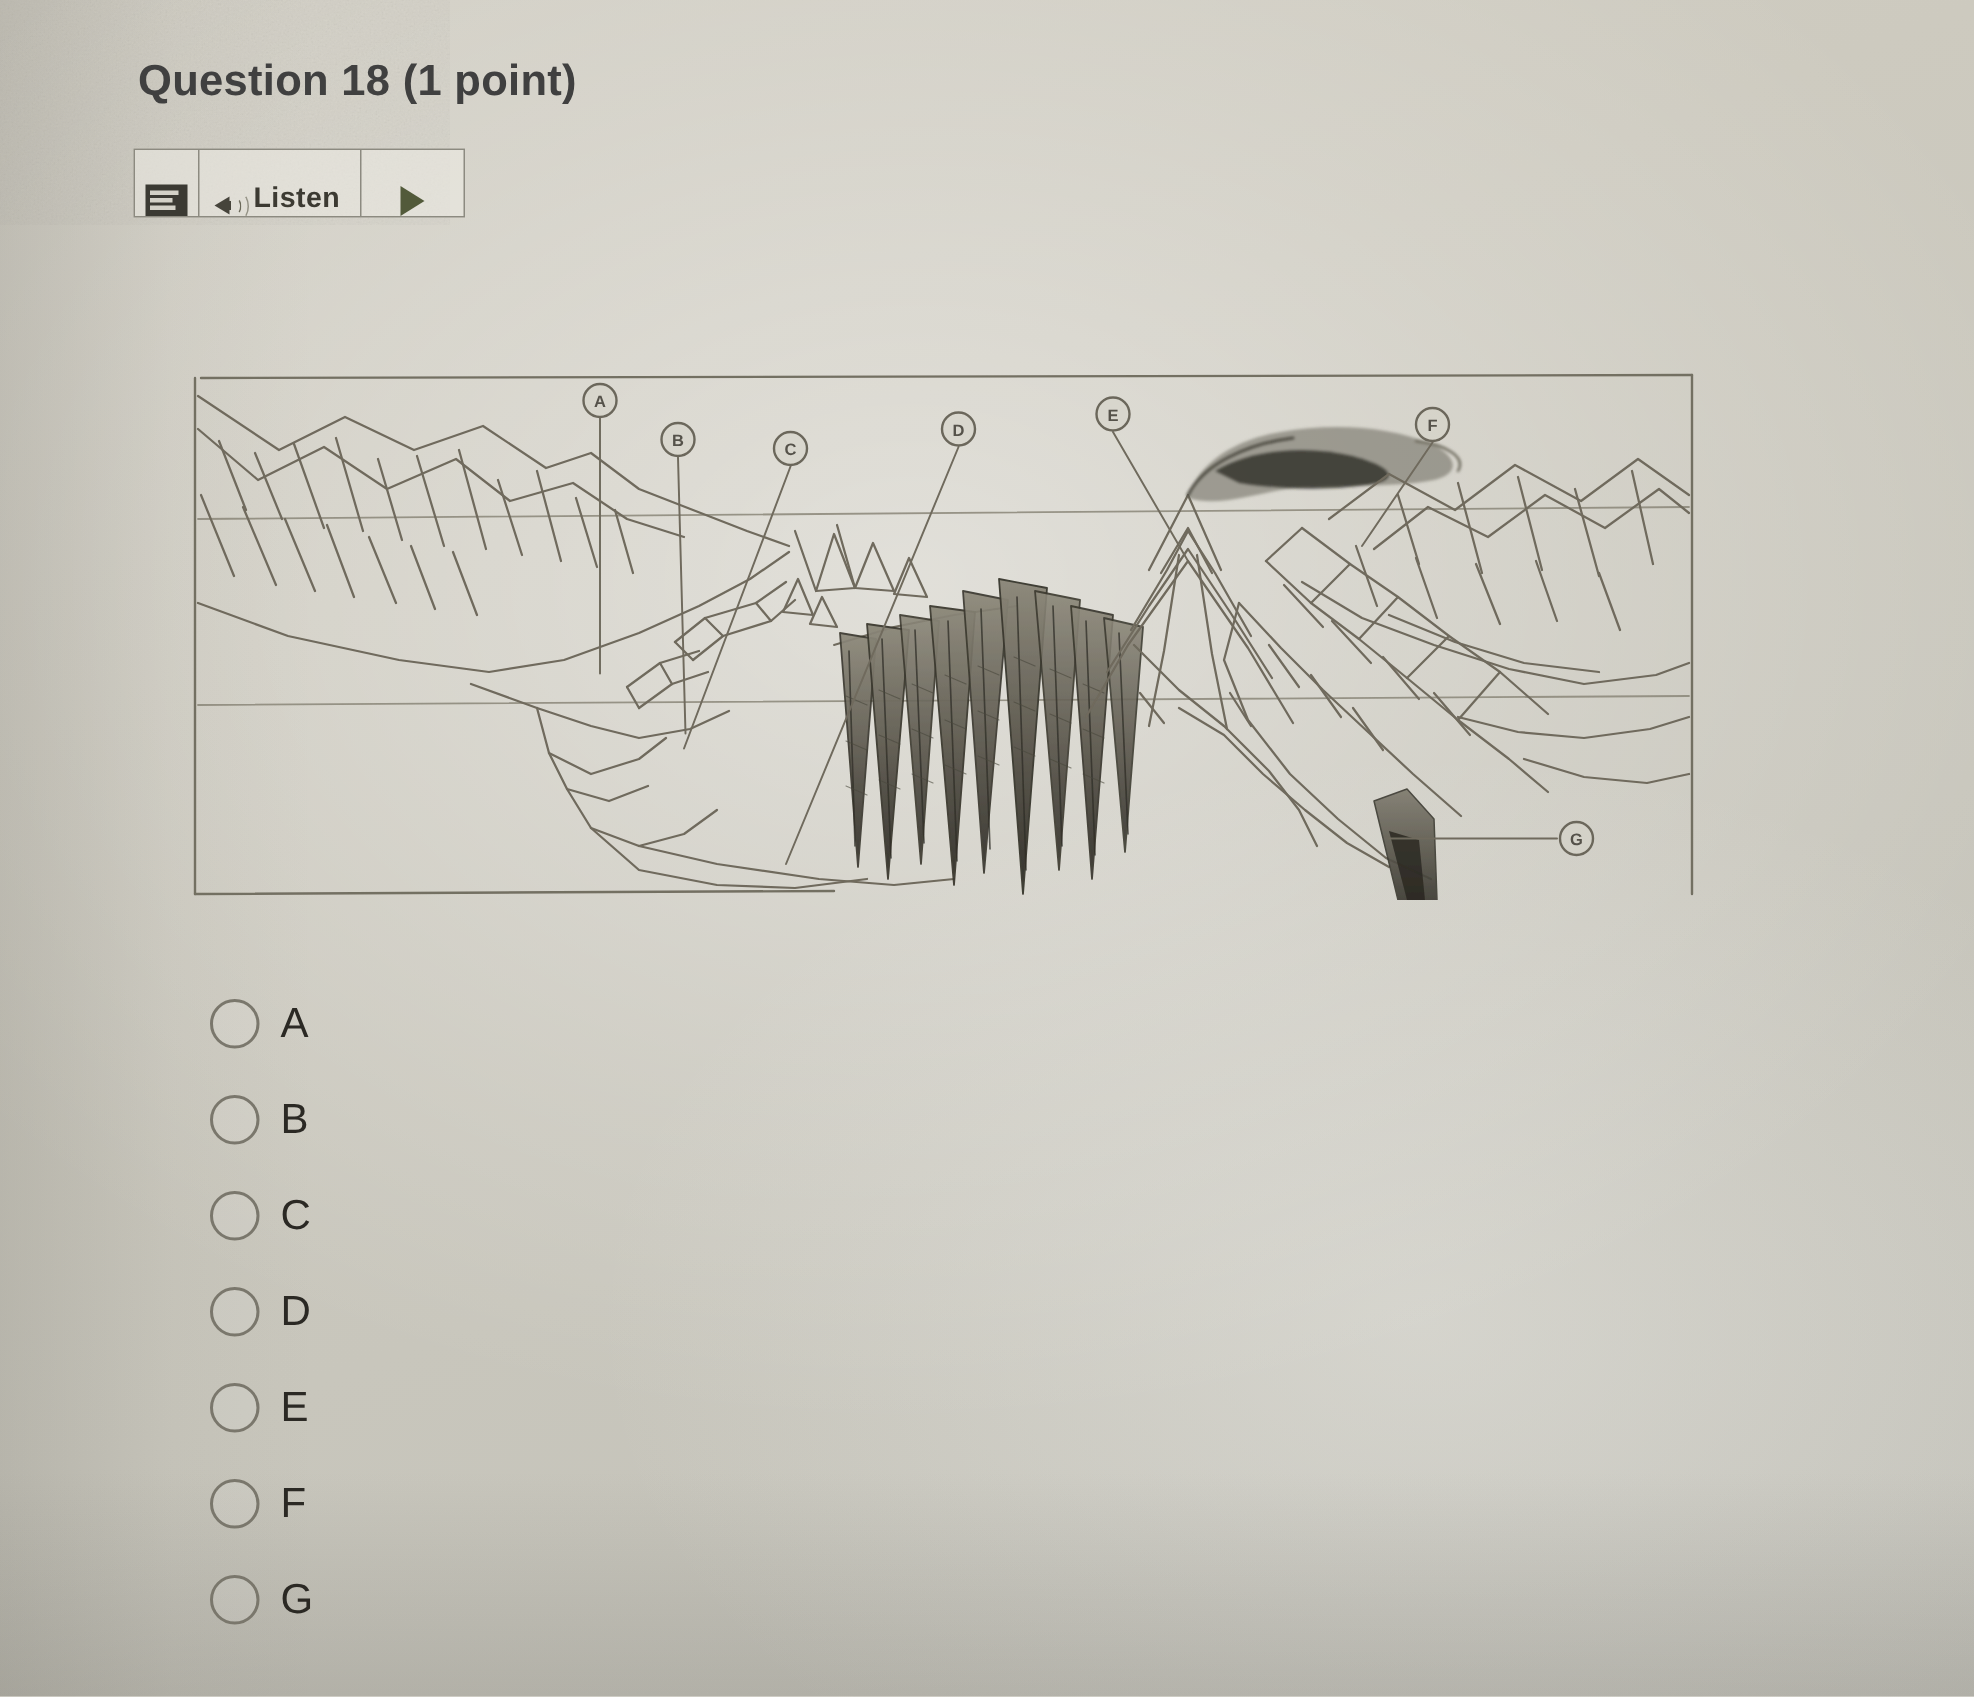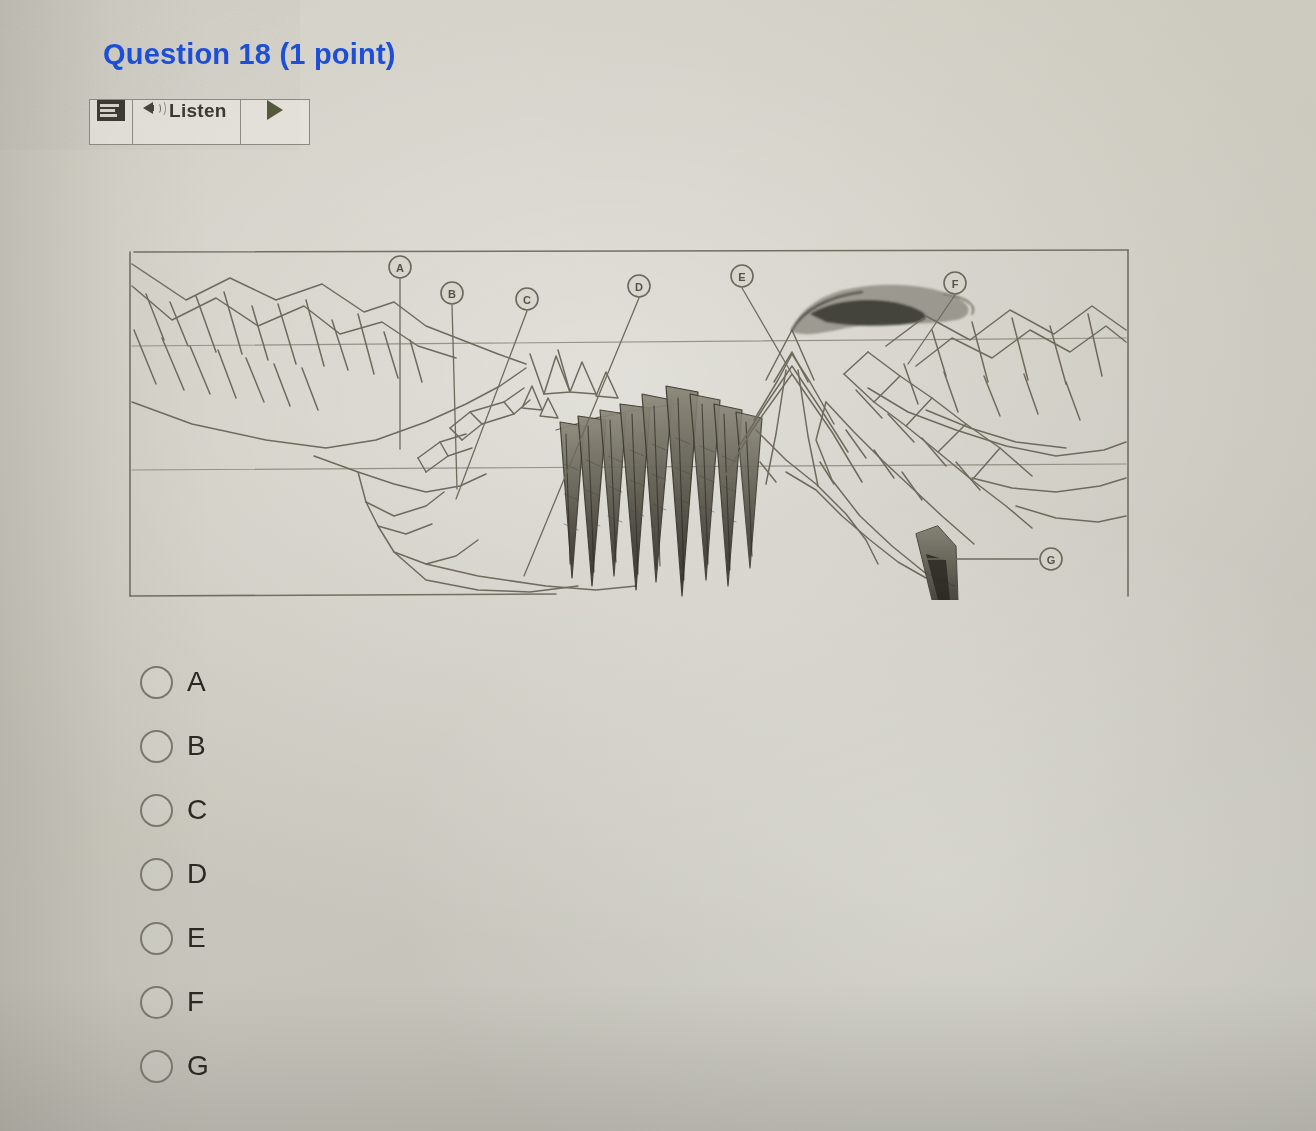--- a/index.html
+++ b/index.html
@@ -42,41 +42,41 @@
     left: 0; bottom: 0; width: 1316px; height: 150px;
     background: linear-gradient(0deg, rgba(110,108,100,0.22) 0%, rgba(0,0,0,0) 100%);
     pointer-events: none;
   }
 
   .layer { position: absolute; inset: 0; }
 
   
   #q-title {
     position: absolute;
-    left: 103px; top: 38px;
+    left: 92px; top: 38px;
     font-size: 29px;
     font-weight: bold;
-    color: #1d4ed8;
+    color: #404040;
     letter-spacing: .2px;
     white-space: nowrap;
   }
 
   
   #listen-bar {
     position: absolute;
     left: 89px; top: 99px;
     height: 44px;
     display: flex;
     align-items: stretch;
     border: 1px solid #8c8a80;
     background: rgba(238,236,230,0.55);
   }
   .lb-cell {
     display: flex;
-    align-items: flex-start;
+    align-items: flex-end;
     justify-content: center;
     border-right: 1px solid #8c8a80;
     padding: 0 9px;
   }
   .lb-cell:last-child { border-right: none; }
   #menu-icon-cell { width: 42px; padding: 0; }
   .menu-glyph {
     width: 28px; height: 21px;
     background: #3b3a33;
     display: flex; flex-direction: column;

